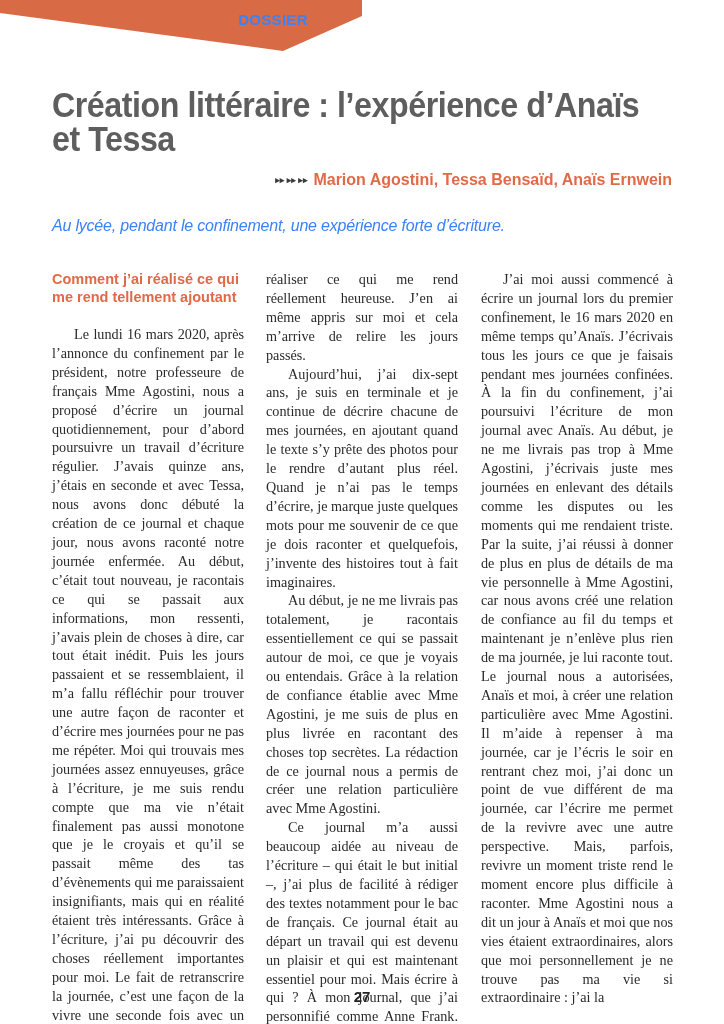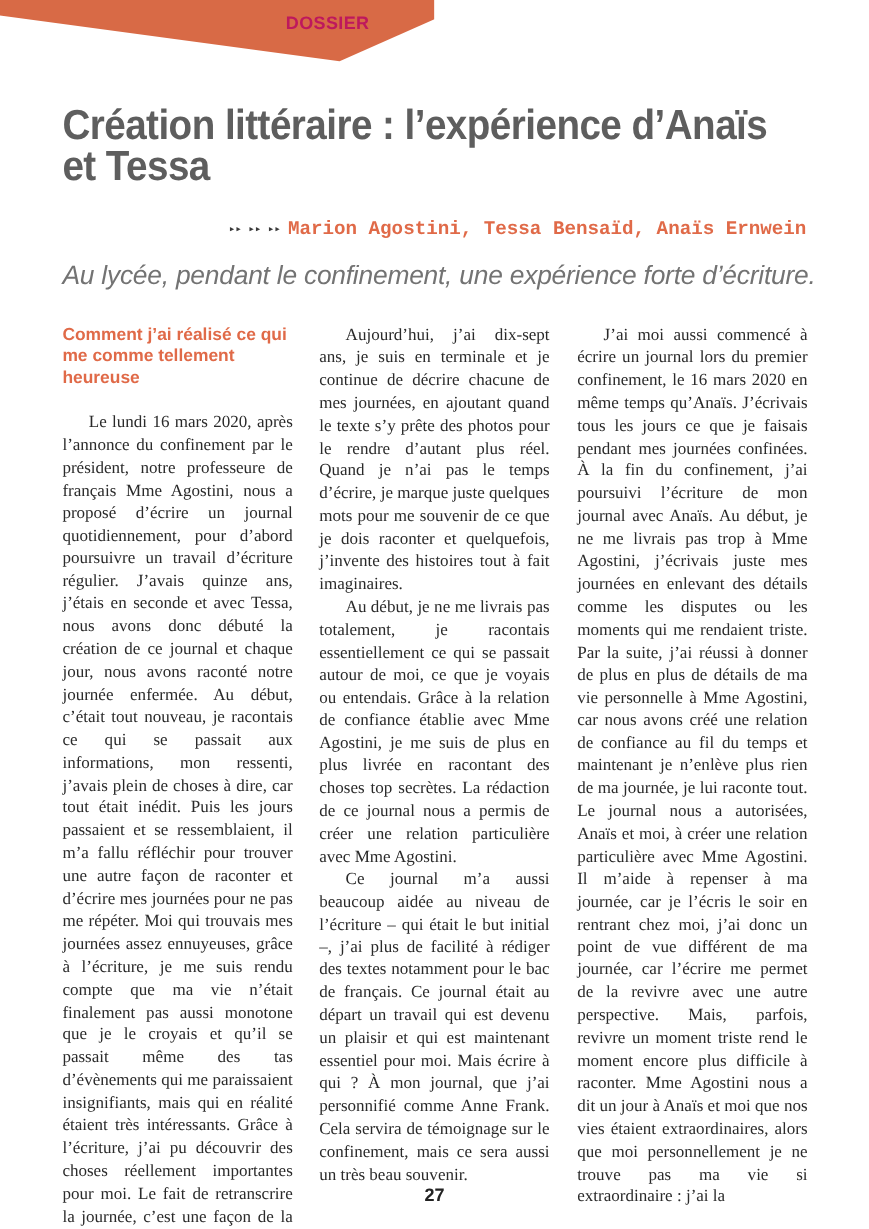--- a/index.html
+++ b/index.html
@@ -1,23 +1,23 @@
 <!DOCTYPE html>
 <html><head>
 <meta charset="utf-8">
 <style>
   html, body { margin:0; padding:0; background:#ffffff; }
   body { width:724px; height:1024px; position:relative; overflow:hidden; font-family:"Liberation Serif", serif; color:#2a2a2a; }
   .banner { position:absolute; left:0; top:0; width:362px; height:52px; }
   .banner svg { position:absolute; left:0; top:0; }
-  .banner-label { position:absolute; left:233px; top:11px; width:80px; text-align:center; color:#be185d; font-family:"Liberation Sans", sans-serif; font-weight:bold; font-size:15px; letter-spacing:0.3px; }
+  .banner-label { position:absolute; left:233px; top:11px; width:80px; text-align:center; color:#3b82f6; font-family:"Liberation Sans", sans-serif; font-weight:bold; font-size:15px; letter-spacing:0.3px; }
   .title { position:absolute; left:52px; top:88px; width:640px; margin:0; font-family:"Liberation Sans", sans-serif; font-weight:bold; font-size:35px; line-height:34px; color:#5e5e5e; letter-spacing:-0.5px; transform:scaleX(0.92); transform-origin:left top; }
-  .byline { position:absolute; right:52px; top:182px; font-family:Liberation Mono, monospace; font-weight:bold; font-size:16px; color:#e06a48; white-space:nowrap; }
+  .byline { position:absolute; right:52px; top:171px; font-family:Liberation Sans, sans-serif; font-weight:bold; font-size:16px; color:#e06a48; white-space:nowrap; }
   .byline .arrows { font-size:9px; color:#3a3a3a; letter-spacing:0px; margin-right:6px; vertical-align:2px; }
-  .lead { position:absolute; left:52px; top:217px; font-family:"Liberation Sans", sans-serif; font-style:italic; font-size:22px; color:#737373; letter-spacing:-0.2px; }
+  .lead { position:absolute; left:52px; top:217px; font-family:"Liberation Sans", sans-serif; font-style:italic; font-size:16px; color:#3b82f6; letter-spacing:-0.2px; }
   .col { position:absolute; top:270px; width:192px; font-size:14.2px; line-height:18.9px; text-align:justify; hyphens:none; }
   .col1 { left:52px; }
   .col2 { left:266px; }
   .col3 { left:481px; }
   .col h2 { margin:0 0 19px 0; font-family:"Liberation Sans", sans-serif; font-weight:bold; font-size:14.5px; line-height:18px; color:#e06a48; text-align:left; }
   .col p { margin:0; text-indent:22px; }
   .col p.cont { text-indent:0; }
   .page-num { position:absolute; left:0; width:724px; top:988px; text-align:center; font-family:"Liberation Sans", sans-serif; font-weight:bold; font-size:15px; color:#222; }
 </style>
 </head>
@@ -32,25 +32,26 @@
 
 <h1 class="title">Création littéraire : l’expérience d’Anaïs et Tessa</h1>
 
 <div class="byline">
   <span class="arrows">▸▸ ▸▸ ▸▸</span><span>Marion Agostini, Tessa Bensaïd, Anaïs Ernwein</span>
 </div>
 
 <div class="lead">Au lycée, pendant le confinement, une expérience forte d’écriture.</div>
 
 <div class="col col1">
-  <h2>Comment j’ai réalisé ce qui me comme tellement heureuse</h2>
+  <h2>Comment j’ai réalisé ce qui me rend tellement ajoutant</h2>
   <p>Le lundi 16 mars 2020, après l’annonce du confinement par le président, notre professeure de français Mme Agostini, nous a proposé d’écrire un journal quotidiennement, pour d’abord poursuivre un travail d’écriture régulier. J’avais quinze ans, j’étais en seconde et avec Tessa, nous avons donc débuté la création de ce journal et chaque jour, nous avons raconté notre journée enfermée. Au début, c’était tout nouveau, je racontais ce qui se passait aux informations, mon ressenti, j’avais plein de choses à dire, car tout était inédit. Puis les jours passaient et se ressemblaient, il m’a fallu réfléchir pour trouver une autre façon de raconter et d’écrire mes journées pour ne pas me répéter. Moi qui trouvais mes journées assez ennuyeuses, grâce à l’écriture, je me suis rendu compte que ma vie n’était finalement pas aussi monotone que je le croyais et qu’il se passait même des tas d’évènements qui me paraissaient insignifiants, mais qui en réalité étaient très intéressants. Grâce à l’écriture, j’ai pu découvrir des choses réellement importantes pour moi. Le fait de retranscrire la journée, c’est une façon de la vivre une seconde fois avec un recul différent et un autre point de vue et cela m’a également permis de</p>
 </div>
 
 <div class="col col2">
+  <p class="cont">réaliser ce qui me rend réellement heureuse. J’en ai même appris sur moi et cela m’arrive de relire les jours passés.</p>
   <p>Aujourd’hui, j’ai dix-sept ans, je suis en terminale et je continue de décrire chacune de mes journées, en ajoutant quand le texte s’y prête des photos pour le rendre d’autant plus réel. Quand je n’ai pas le temps d’écrire, je marque juste quelques mots pour me souvenir de ce que je dois raconter et quelquefois, j’invente des histoires tout à fait imaginaires.</p>
   <p>Au début, je ne me livrais pas totalement, je racontais essentiellement ce qui se passait autour de moi, ce que je voyais ou entendais. Grâce à la relation de confiance établie avec Mme Agostini, je me suis de plus en plus livrée en racontant des choses top secrètes. La rédaction de ce journal nous a permis de créer une relation particulière avec Mme Agostini.</p>
   <p>Ce journal m’a aussi beaucoup aidée au niveau de l’écriture – qui était le but initial –, j’ai plus de facilité à rédiger des textes notamment pour le bac de français. Ce journal était au départ un travail qui est devenu un plaisir et qui est maintenant essentiel pour moi. Mais écrire à qui ? À mon journal, que j’ai personnifié comme Anne Frank. Cela servira de témoignage sur le confinement, mais ce sera aussi un très beau souvenir.</p>
 
 </div>
 
 <div class="col col3">
   <p>J’ai moi aussi commencé à écrire un journal lors du premier confinement, le 16 mars 2020 en même temps qu’Anaïs. J’écrivais tous les jours ce que je faisais pendant mes journées confinées. À la fin du confinement, j’ai poursuivi l’écriture de mon journal avec Anaïs. Au début, je ne me livrais pas trop à Mme Agostini, j’écrivais juste mes journées en enlevant des détails comme les disputes ou les moments qui me rendaient triste. Par la suite, j’ai réussi à donner de plus en plus de détails de ma vie personnelle à Mme Agostini, car nous avons créé une relation de confiance au fil du temps et maintenant je n’enlève plus rien de ma journée, je lui raconte tout. Le journal nous a autorisées, Anaïs et moi, à créer une relation particulière avec Mme Agostini. Il m’aide à repenser à ma journée, car je l’écris le soir en rentrant chez moi, j’ai donc un point de vue différent de ma journée, car l’écrire me permet de la revivre avec une autre perspective. Mais, parfois, revivre un moment triste rend le moment encore plus difficile à raconter. Mme Agostini nous a dit un jour à Anaïs et moi que nos vies étaient extraordinaires, alors que moi personnellement je ne trouve pas ma vie si extraordinaire : j’ai la</p>
 </div>
 

